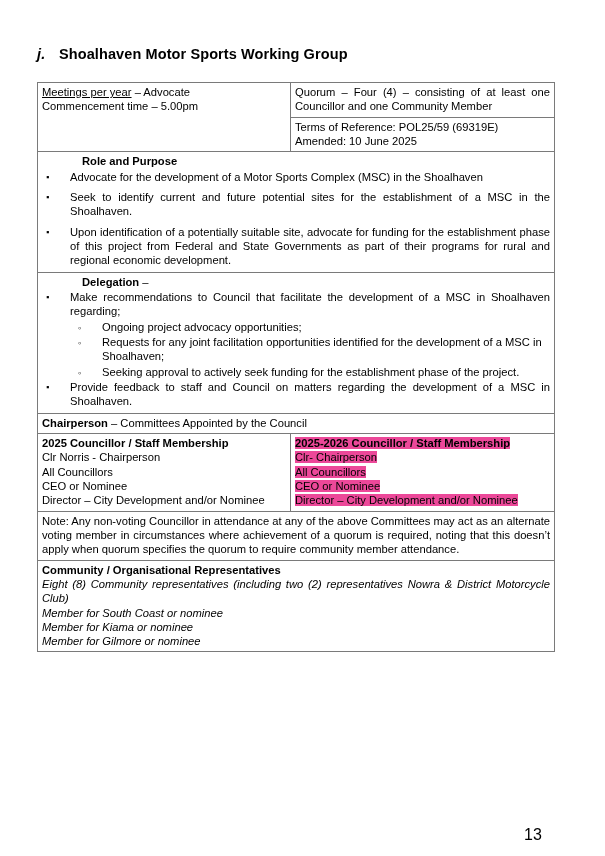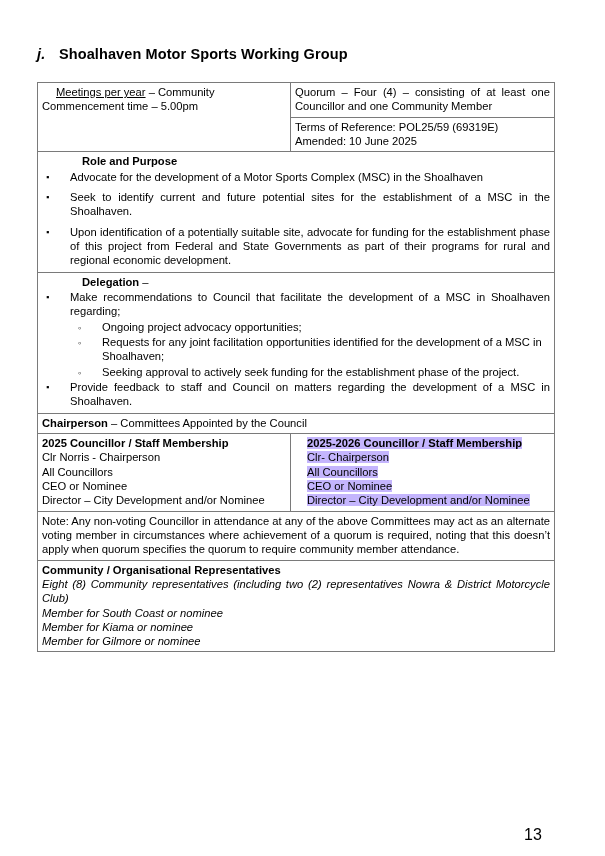--- a/index.html
+++ b/index.html
@@ -47,21 +47,21 @@
     line-height: 1.28;
   }
   table.tor td {
     border: 1px solid #7a7a7a;
     padding: 2px 4px 3px 4px;
     vertical-align: top;
   }
   .col-left  { width: 253px; }
   .col-right { width: 264px; }
 
-  .u { text-decoration: underline; margin-left: 14px; }
+  .u { text-decoration: underline; }
   .b { font-weight: bold; }
   .i { font-style: italic; }
   .just { text-align: justify; }
   .hdr { font-weight: bold; margin: 0 0 1px 0; padding-left: 40px; }
   .hdr-inline { font-weight: normal; }
 
   ul.lvl1 {
     list-style: none;
     margin: 0;
     padding: 0;
@@ -95,21 +95,21 @@
     position: absolute;
     left: 8px;
     top: 0;
     font-size: 9.5px;
     line-height: 15px;
   }
   .memb-line { white-space: nowrap; }
   .hl-row {
     display: block;
   }
-  .hl-row > span { background: #c4b5fd; margin-left: 12px; }
+  .hl-row > span { background: #ec4899; }
   .page-num {
     position: absolute;
     left: 524px;
     top: 826px;
     font-size: 16px;
   }
 </style>
 </head>
 <body>
 
@@ -121,21 +121,21 @@
 
   <table class="tor">
     <colgroup>
       <col class="col-left">
       <col class="col-right">
     </colgroup>
     <tbody>
 
       <tr>
         <td rowspan="2">
-          <div><span class="u">Meetings per year</span><span> – Community</span></div>
+          <div><span class="u">Meetings per year</span><span> – Advocate</span></div>
           <div>Commencement time – 5.00pm</div>
         </td>
         <td class="just">Quorum – Four (4) – consisting of at least one Councillor and one Community Member</td>
       </tr>
 
       <tr>
         <td>
           <div>Terms of Reference: POL25/59 (69319E)</div>
           <div>Amended: 10 June 2025</div>
         </td>

